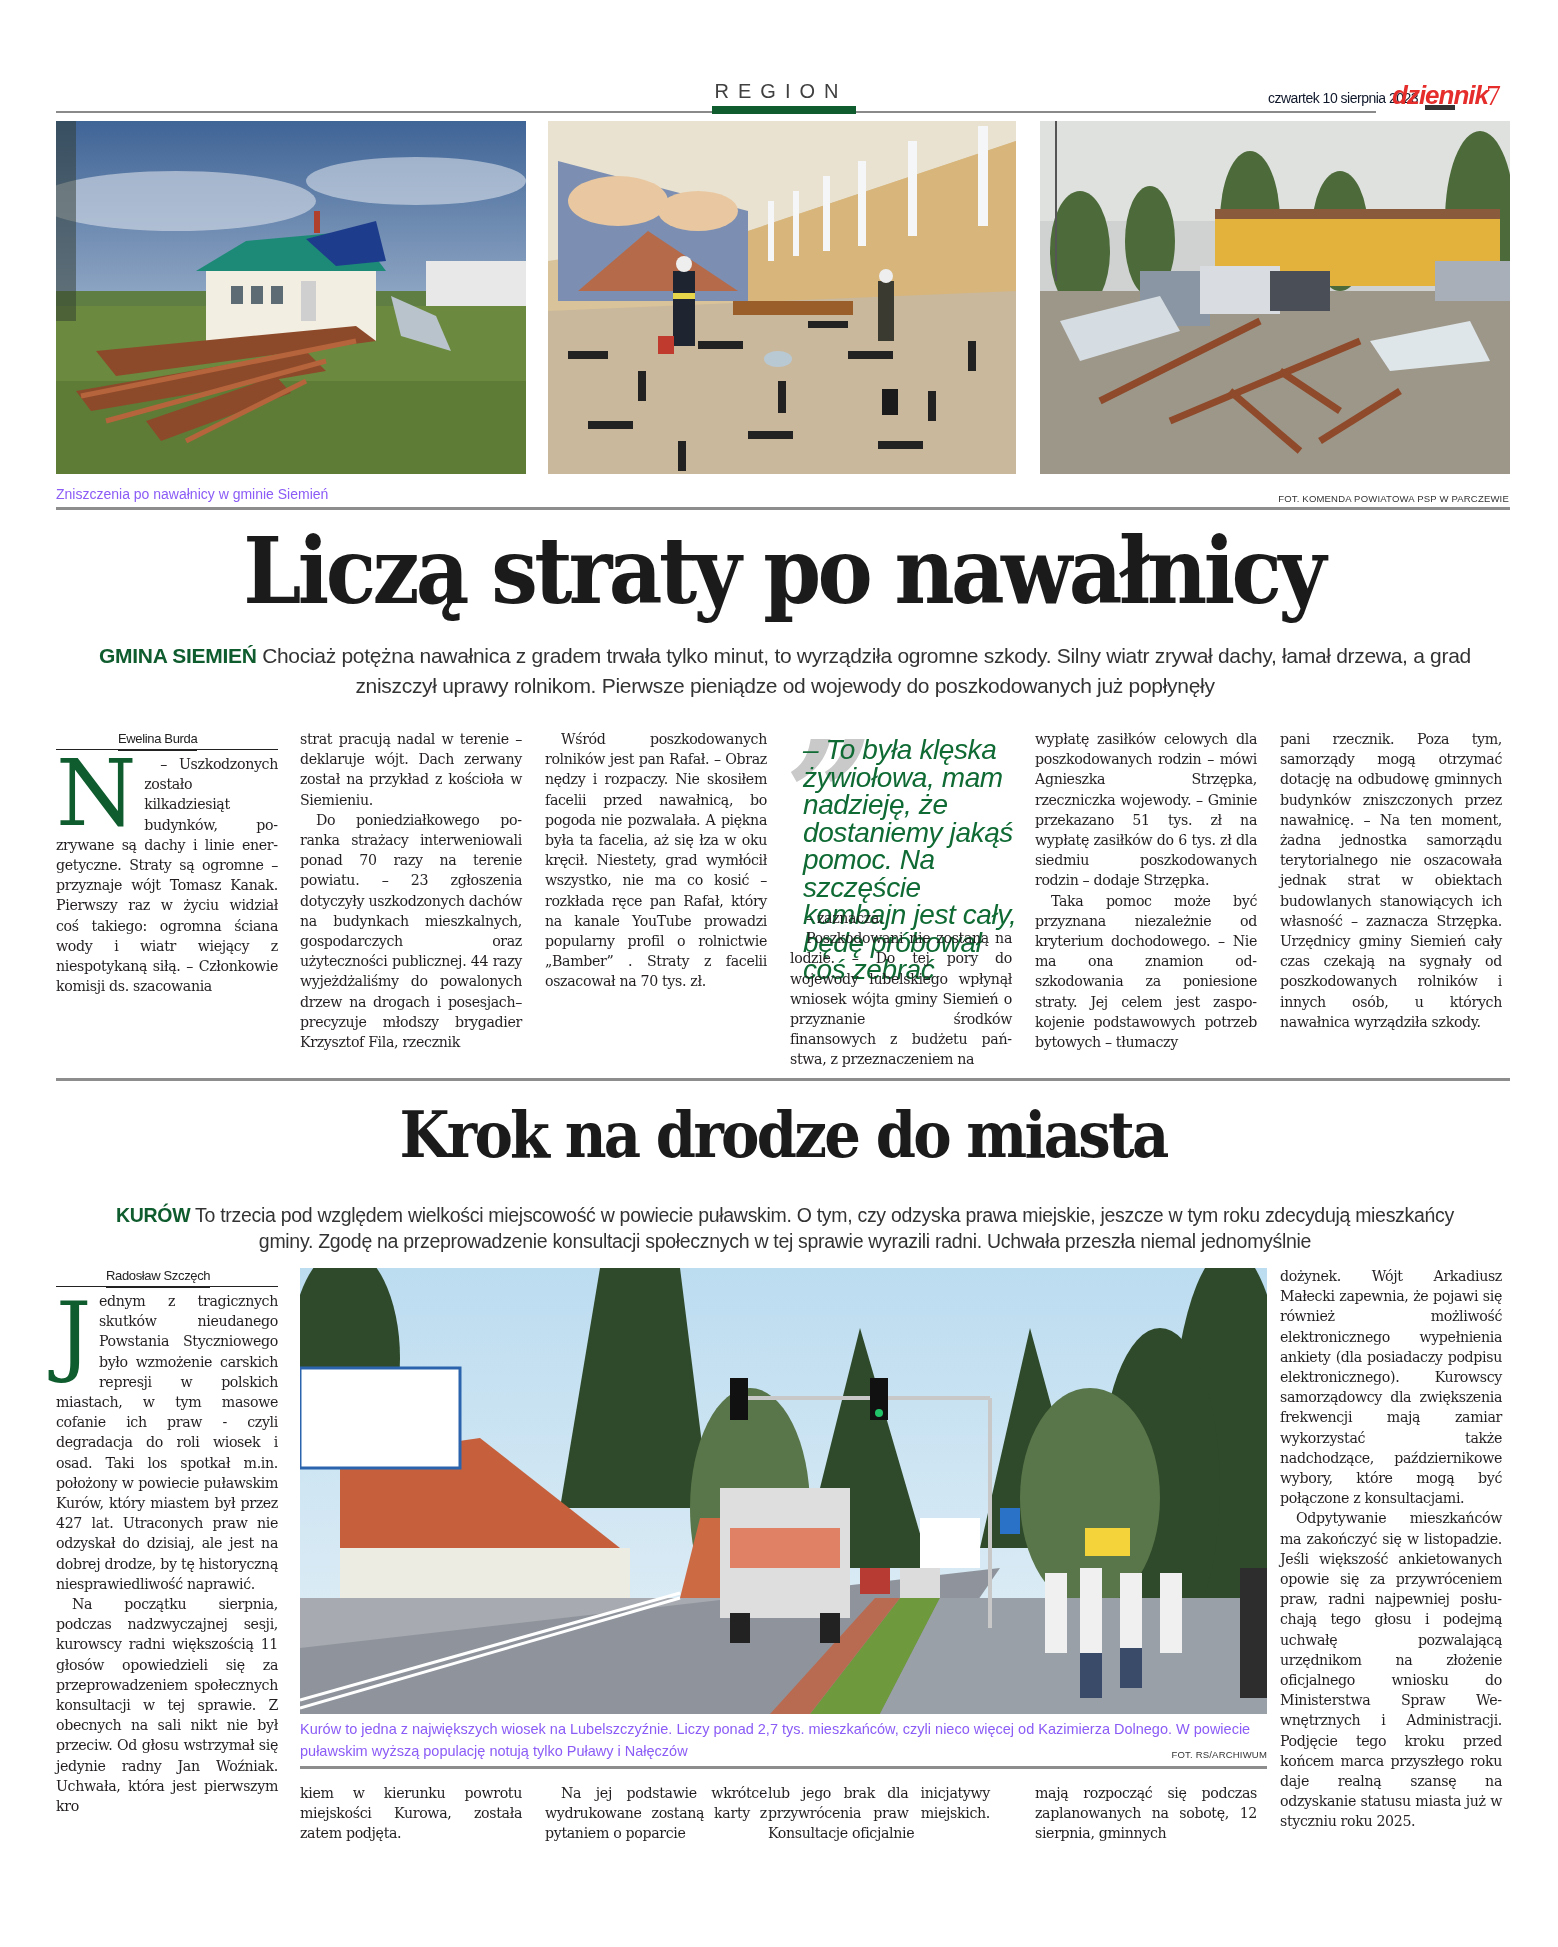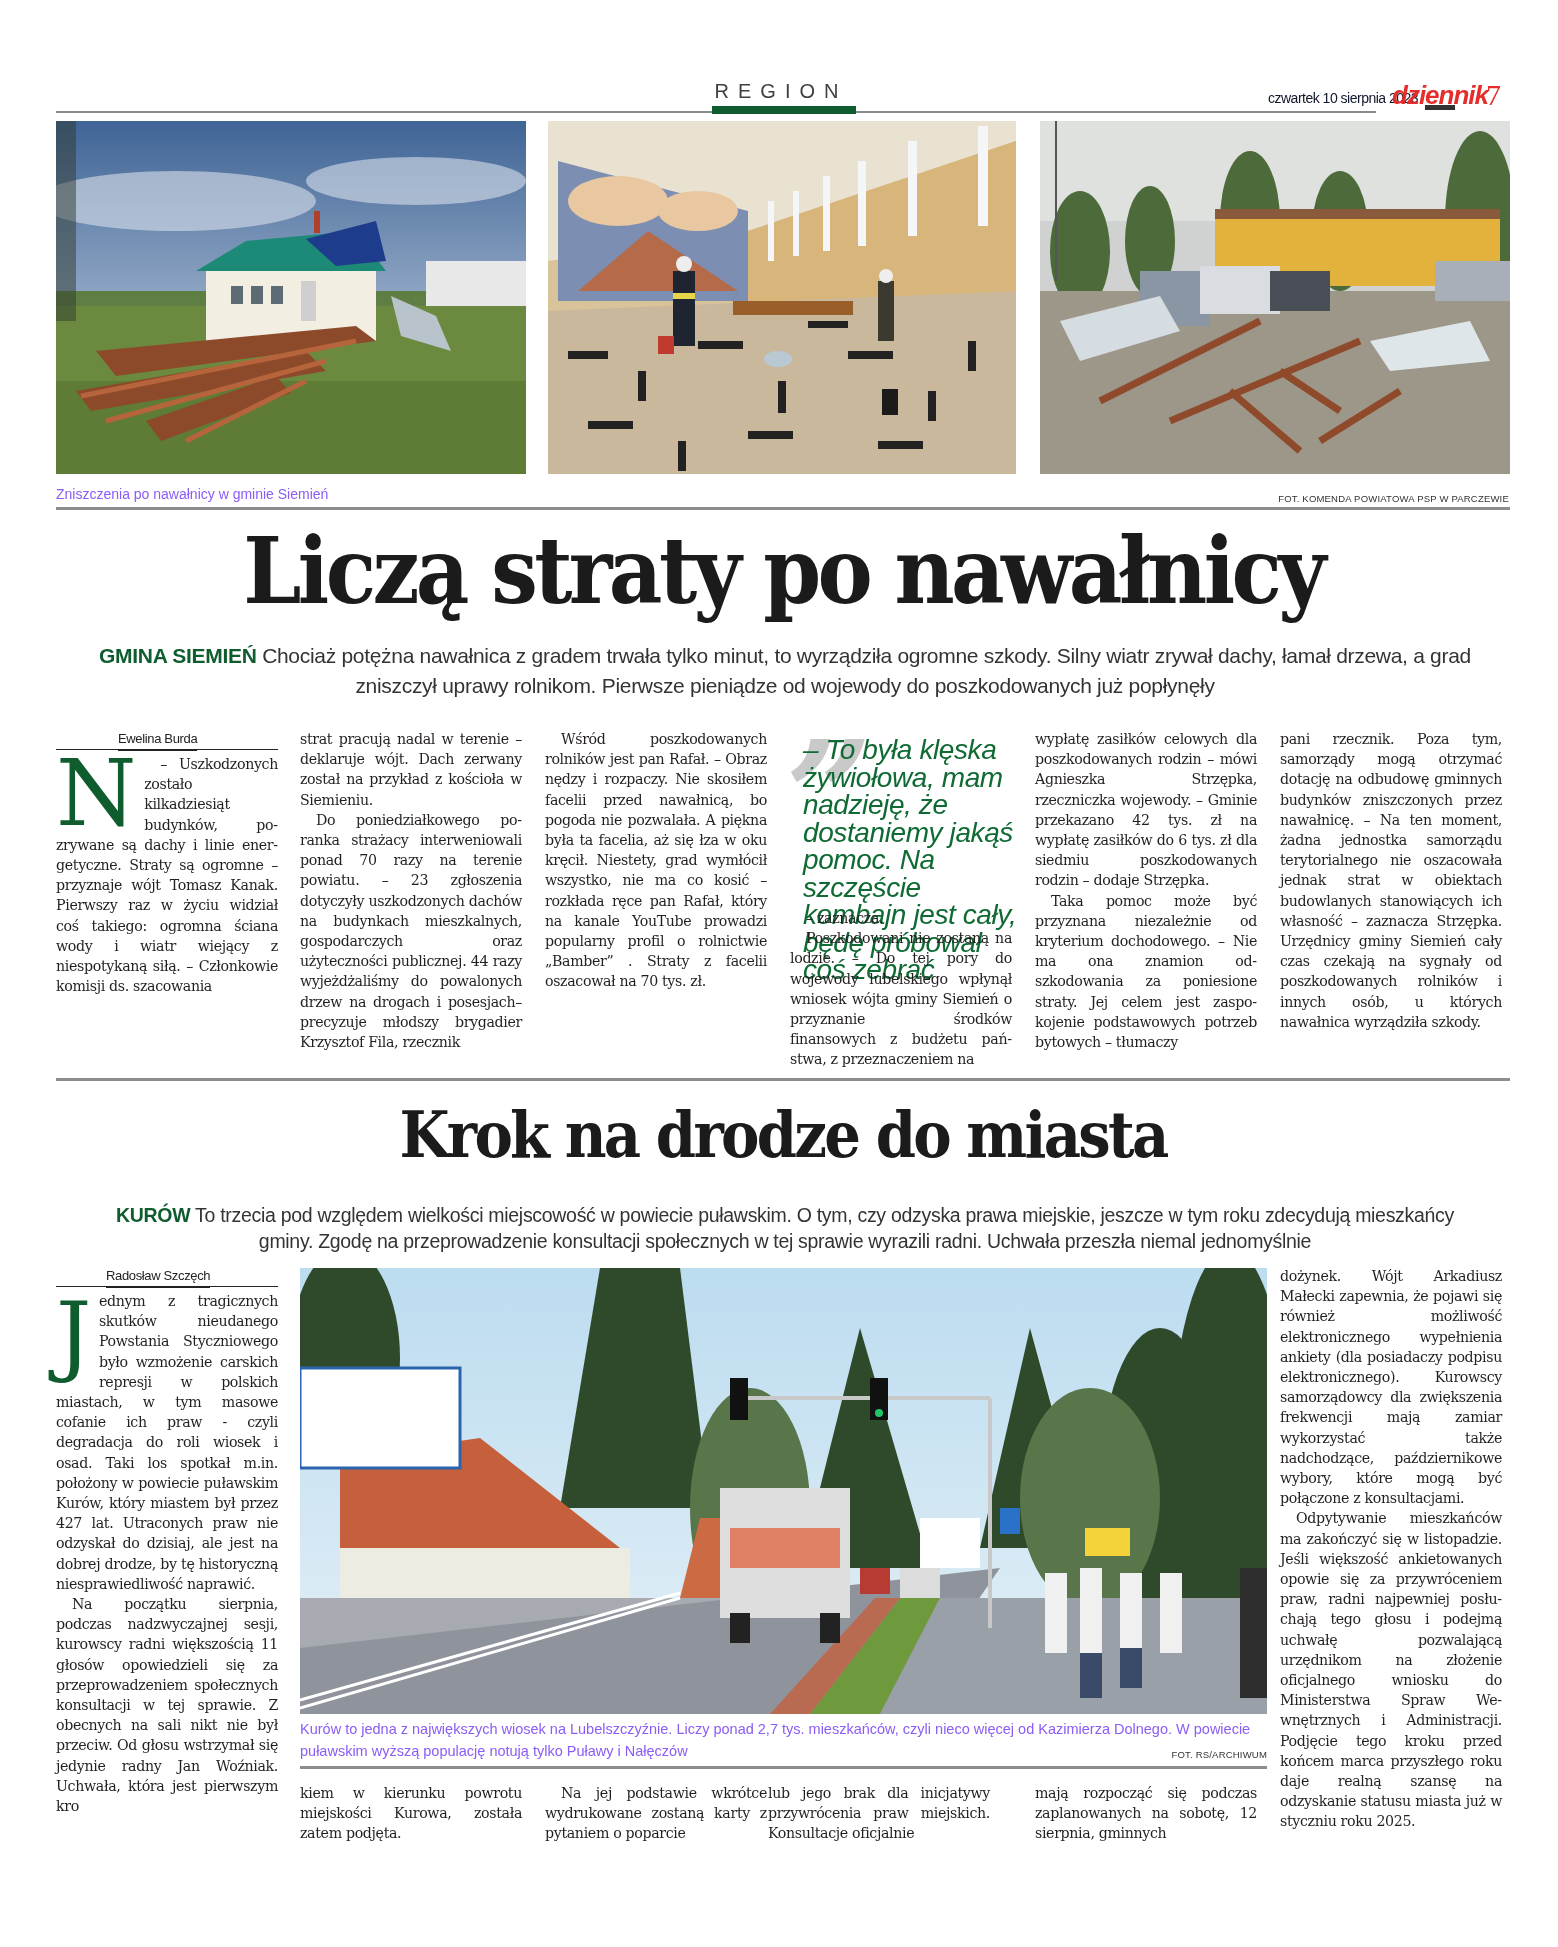--- a/index.html
+++ b/index.html
@@ -234,21 +234,21 @@
 
 <div class="abs quote-mark" style="left:786px;top:720px;">”</div>
 <div class="abs quote" style="left:803px;top:736px;width:220px;">– To była klęska żywio­łowa, mam nadzieję, że dostaniemy jakąś pomoc. Na szczęście kombajn jest cały, będę próbował coś zebrać</div>
 
 <div class="abs col" style="left:790px;top:908px;width:222px;">
   <p>– zaznacza.</p>
   <p>Poszkodowani nie zostaną na lodzie. – Do tej pory do wojewody lubelskiego wpły­nął wniosek wójta gminy Sie­mień o przyznanie środków finansowych z budżetu pań­stwa, z przeznaczeniem na</p>
 </div>
 
 <div class="abs col" style="left:1035px;top:729px;width:222px;">
-  <p class="noindent">wypłatę zasiłków celowych dla poszkodowanych rodzin – mówi Agnieszka Strzęp­ka, rzeczniczka wojewody. – Gminie przekazano 42 tys. zł na wypłatę zasiłków do 6 tys. zł dla siedmiu poszko­dowanych rodzin – dodaje Strzępka.</p>
+  <p class="noindent">wypłatę zasiłków celowych dla poszkodowanych rodzin – mówi Agnieszka Strzęp­ka, rzeczniczka wojewody. – Gminie przekazano 51 tys. zł na wypłatę zasiłków do 6 tys. zł dla siedmiu poszko­dowanych rodzin – dodaje Strzępka.</p>
   <p>Taka pomoc może być przyznana niezależnie od kryterium dochodowego. – Nie ma ona znamion od­szkodowania za poniesione straty. Jej celem jest zaspo­kojenie podstawowych po­trzeb bytowych – tłumaczy</p>
 </div>
 
 <div class="abs col" style="left:1280px;top:729px;width:222px;">
   <p class="noindent">pani rzecznik. Poza tym, samorządy mogą otrzy­mać dotację na odbudowę gminnych budynków znisz­czonych przez nawałnicę. – Na ten moment, żadna jednostka samorządu tery­torialnego nie oszacowała jednak strat w obiektach budowlanych stanowiących ich własność – zaznacza Strzępka. Urzędnicy gminy Siemień cały czas czekają na sygnały od poszkodo­wanych rolników i innych osób, u których nawałnica wyrządziła szkody.</p>
 </div>
 
 <div class="abs rule" style="left:56px;top:1078px;width:1454px;"></div>
 
 <div class="abs headline" style="left:56px;top:1095px;width:1454px;font-size:64px;line-height:80px;letter-spacing:-3px;transform:scaleX(0.9);">Krok na drodze do miasta</div>

